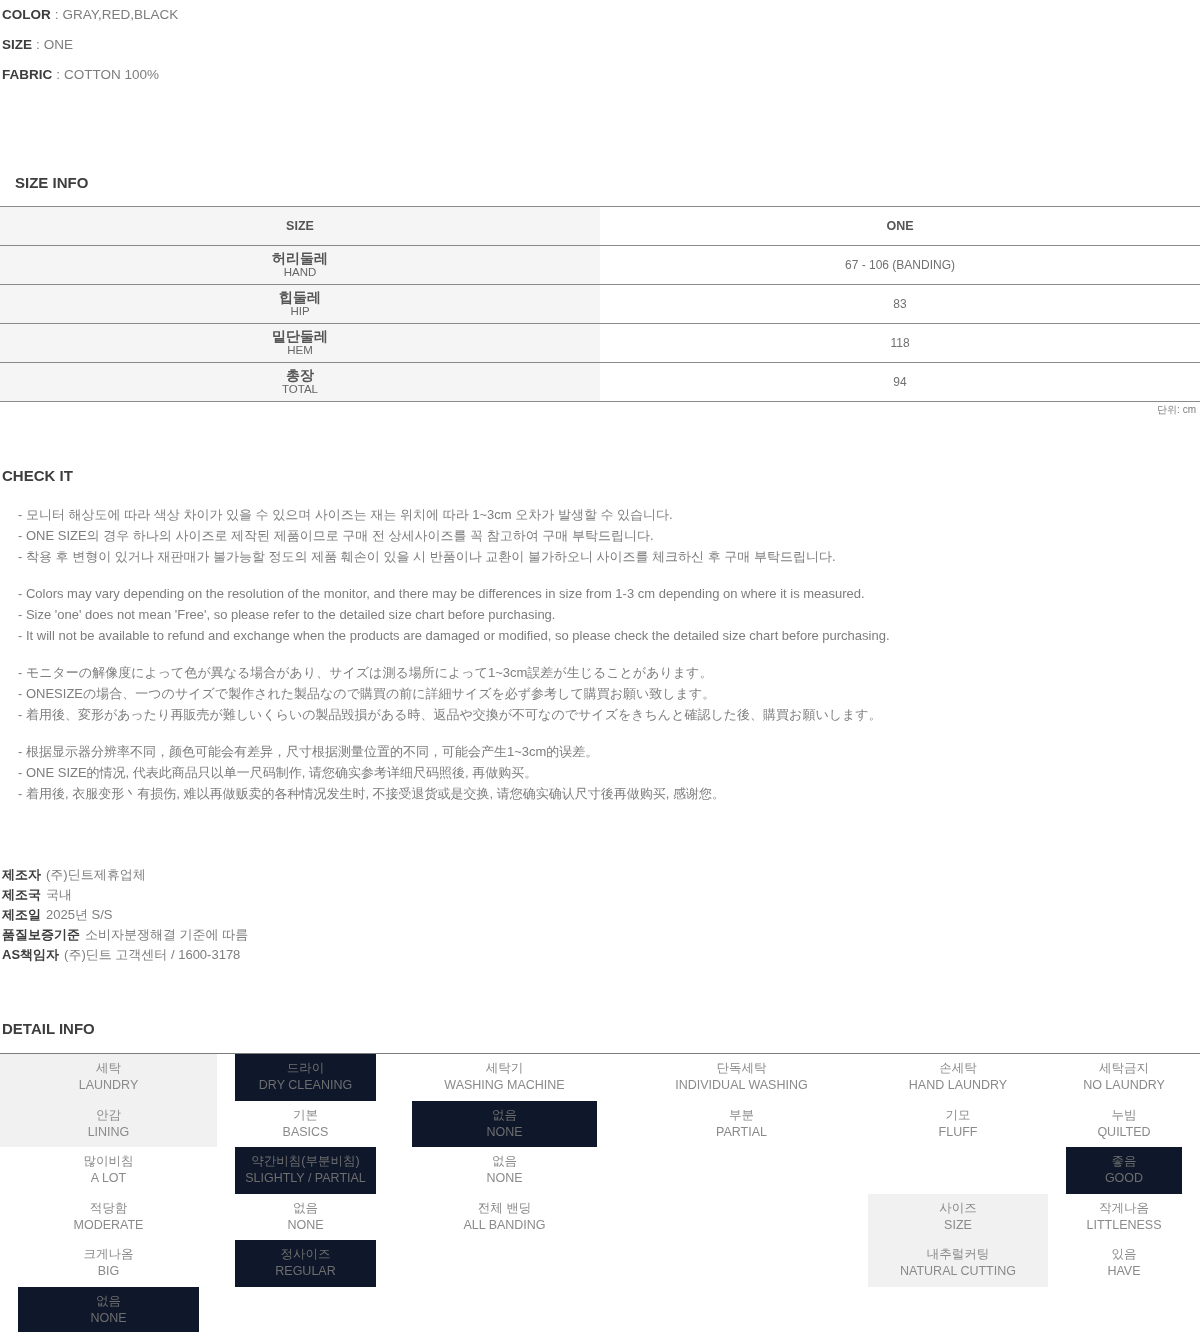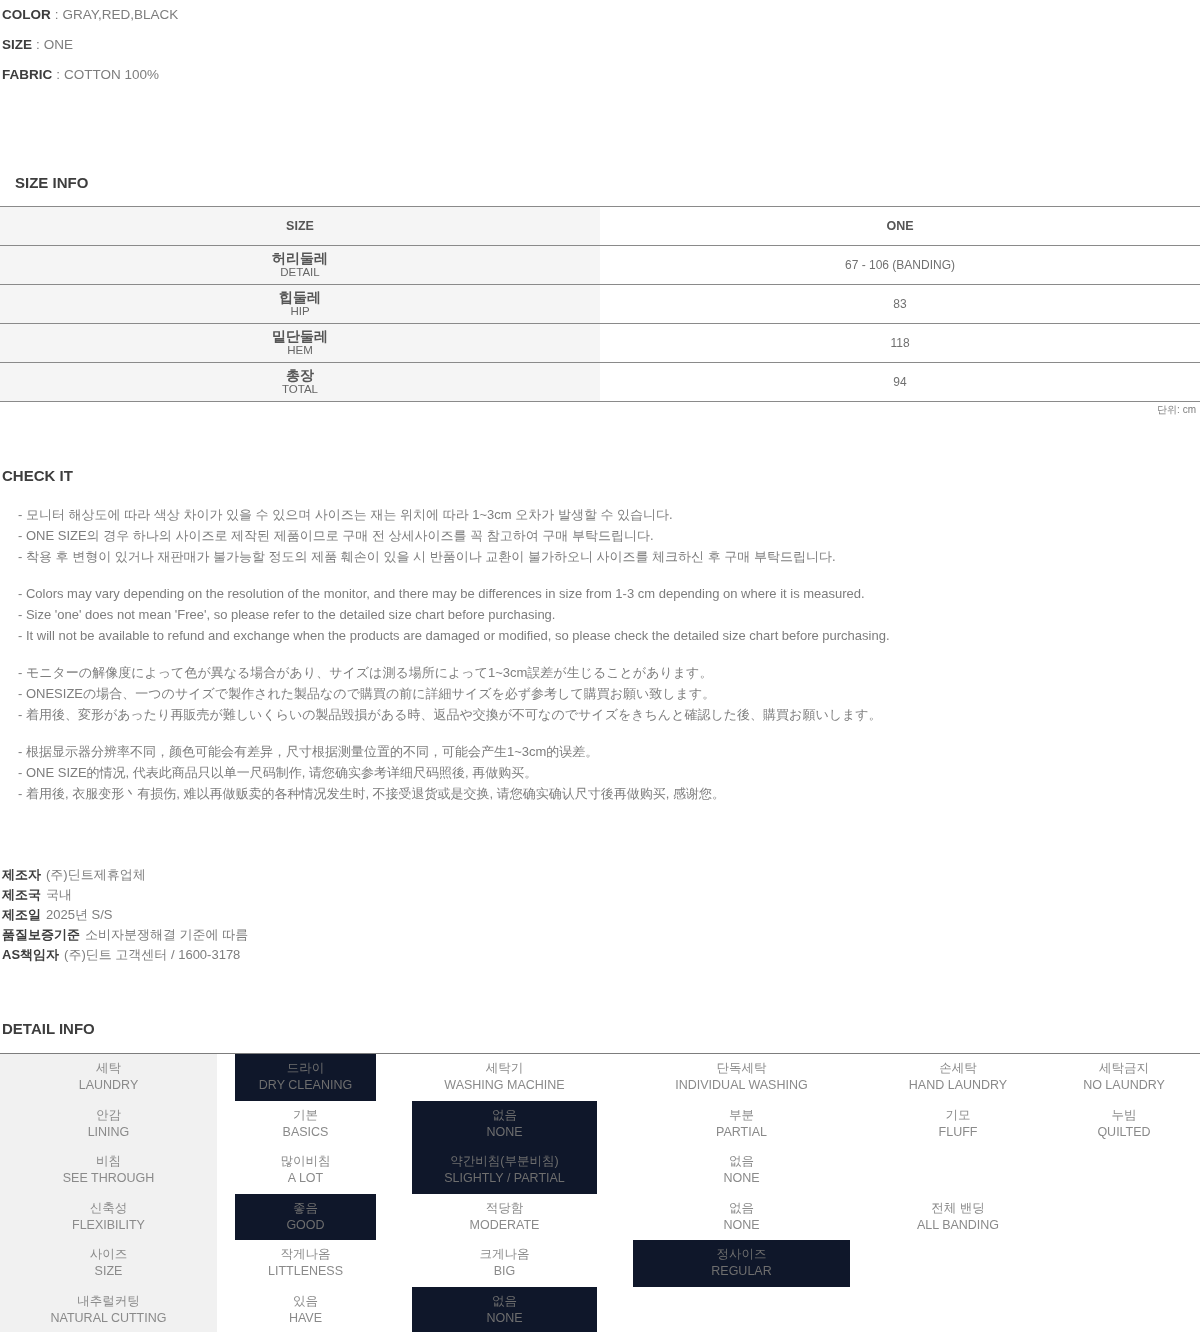--- a/index.html
+++ b/index.html
@@ -88,21 +88,21 @@
     <div class="scell left">
       <span class="s-head">SIZE</span>
     </div>
     <div class="scell">
       <span class="s-head">ONE</span>
     </div>
   </div>
   <div class="srow">
     <div class="scell left">
       <span class="s-kr">허리둘레</span>
-      <span class="s-en">DETAIL</span>
+      <span class="s-en">HAND</span>
     </div>
     <div class="scell">
       <span class="s-val">67 - 106 (BANDING)</span>
     </div>
   </div>
   <div class="srow">
     <div class="scell left">
       <span class="s-kr">힙둘레</span>
       <span class="s-en">HIP</span>
     </div>
@@ -244,26 +244,20 @@
         <span class="den">FLUFF</span>
       </div>
     </div>
   <div class="dcell">
       <div class="dinner">
         <span class="dkr">누빔</span>
         <span class="den">QUILTED</span>
       </div>
     </div>
 
-  <div class="dcell c1">
-      <div class="dinner">
-        <span class="dkr">비침</span>
-        <span class="den">SEE THROUGH</span>
-      </div>
-    </div>
   <div class="dcell">
       <div class="dinner">
         <span class="dkr">많이비침</span>
         <span class="den">A LOT</span>
       </div>
     </div>
   <div class="dcell hl">
       <div class="dinner">
         <span class="dkr">약간비침(부분비침)</span>
         <span class="den">SLIGHTLY / PARTIAL</span>
@@ -281,26 +275,20 @@
         <span class="den"></span>
       </div>
     </div>
   <div class="dcell">
       <div class="dinner">
         <span class="dkr"></span>
         <span class="den"></span>
       </div>
     </div>
 
-  <div class="dcell c1">
-      <div class="dinner">
-        <span class="dkr">신축성</span>
-        <span class="den">FLEXIBILITY</span>
-      </div>
-    </div>
   <div class="dcell hl">
       <div class="dinner">
         <span class="dkr">좋음</span>
         <span class="den">GOOD</span>
       </div>
     </div>
   <div class="dcell">
       <div class="dinner">
         <span class="dkr">적당함</span>
         <span class="den">MODERATE</span>

